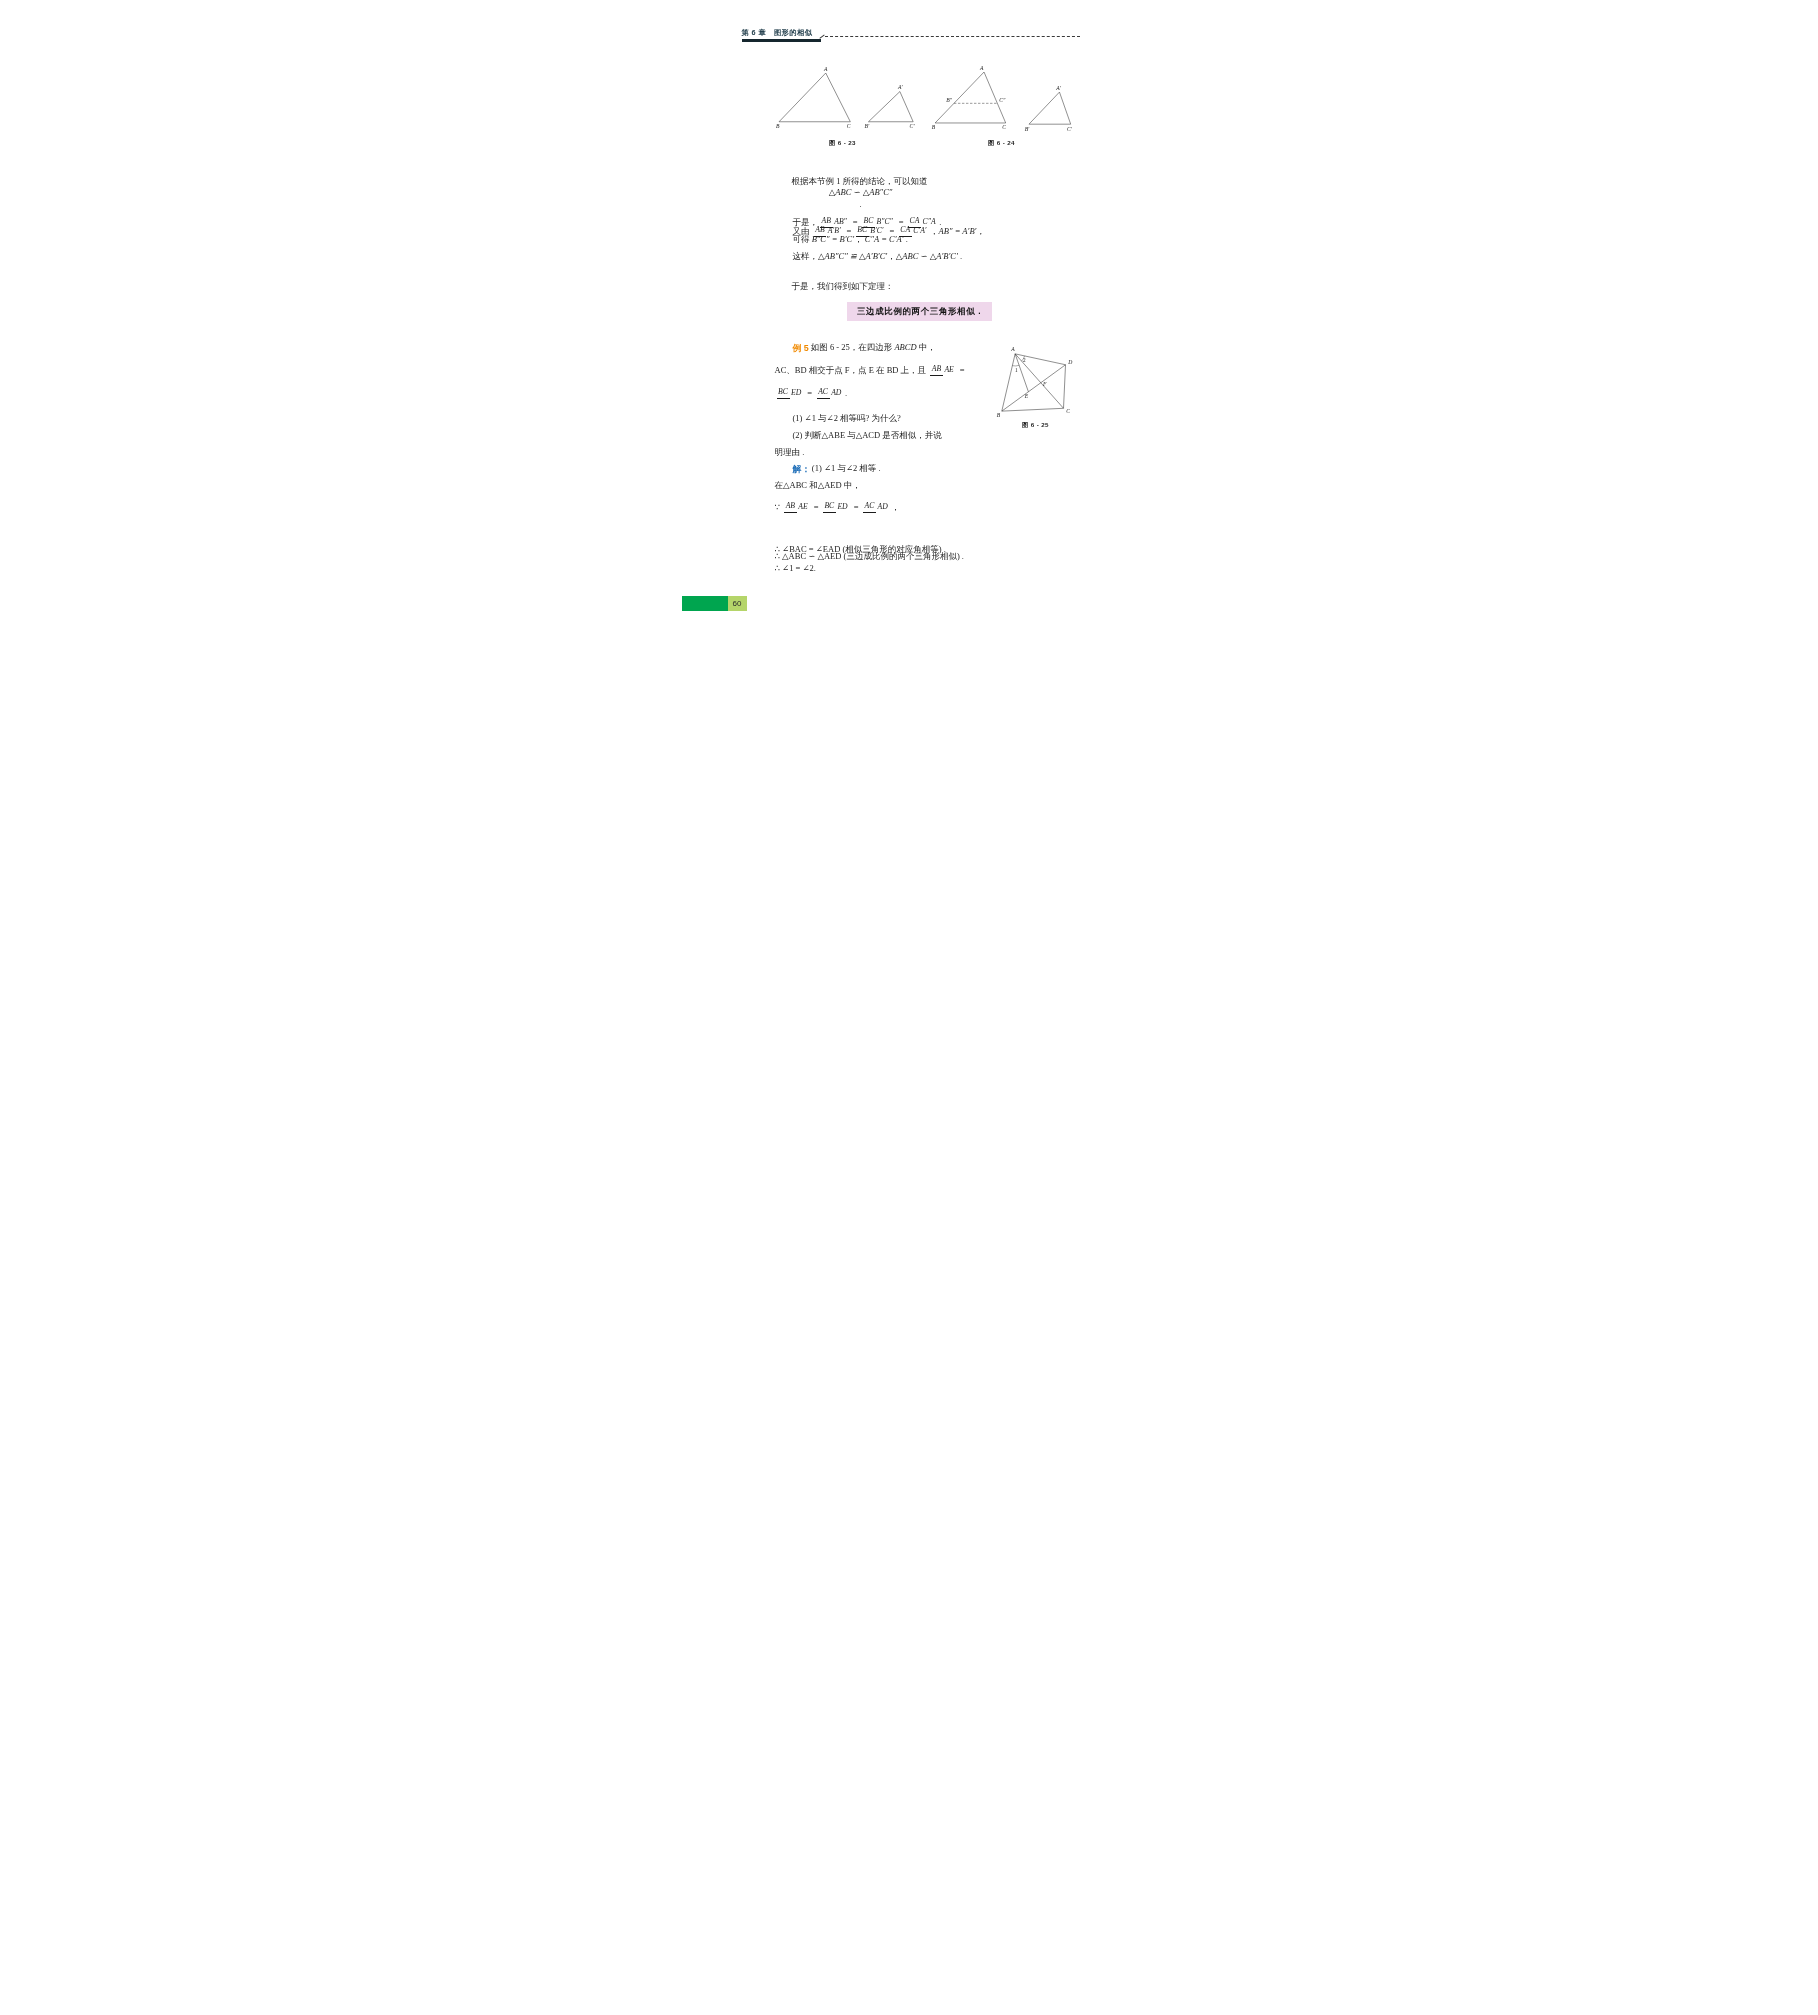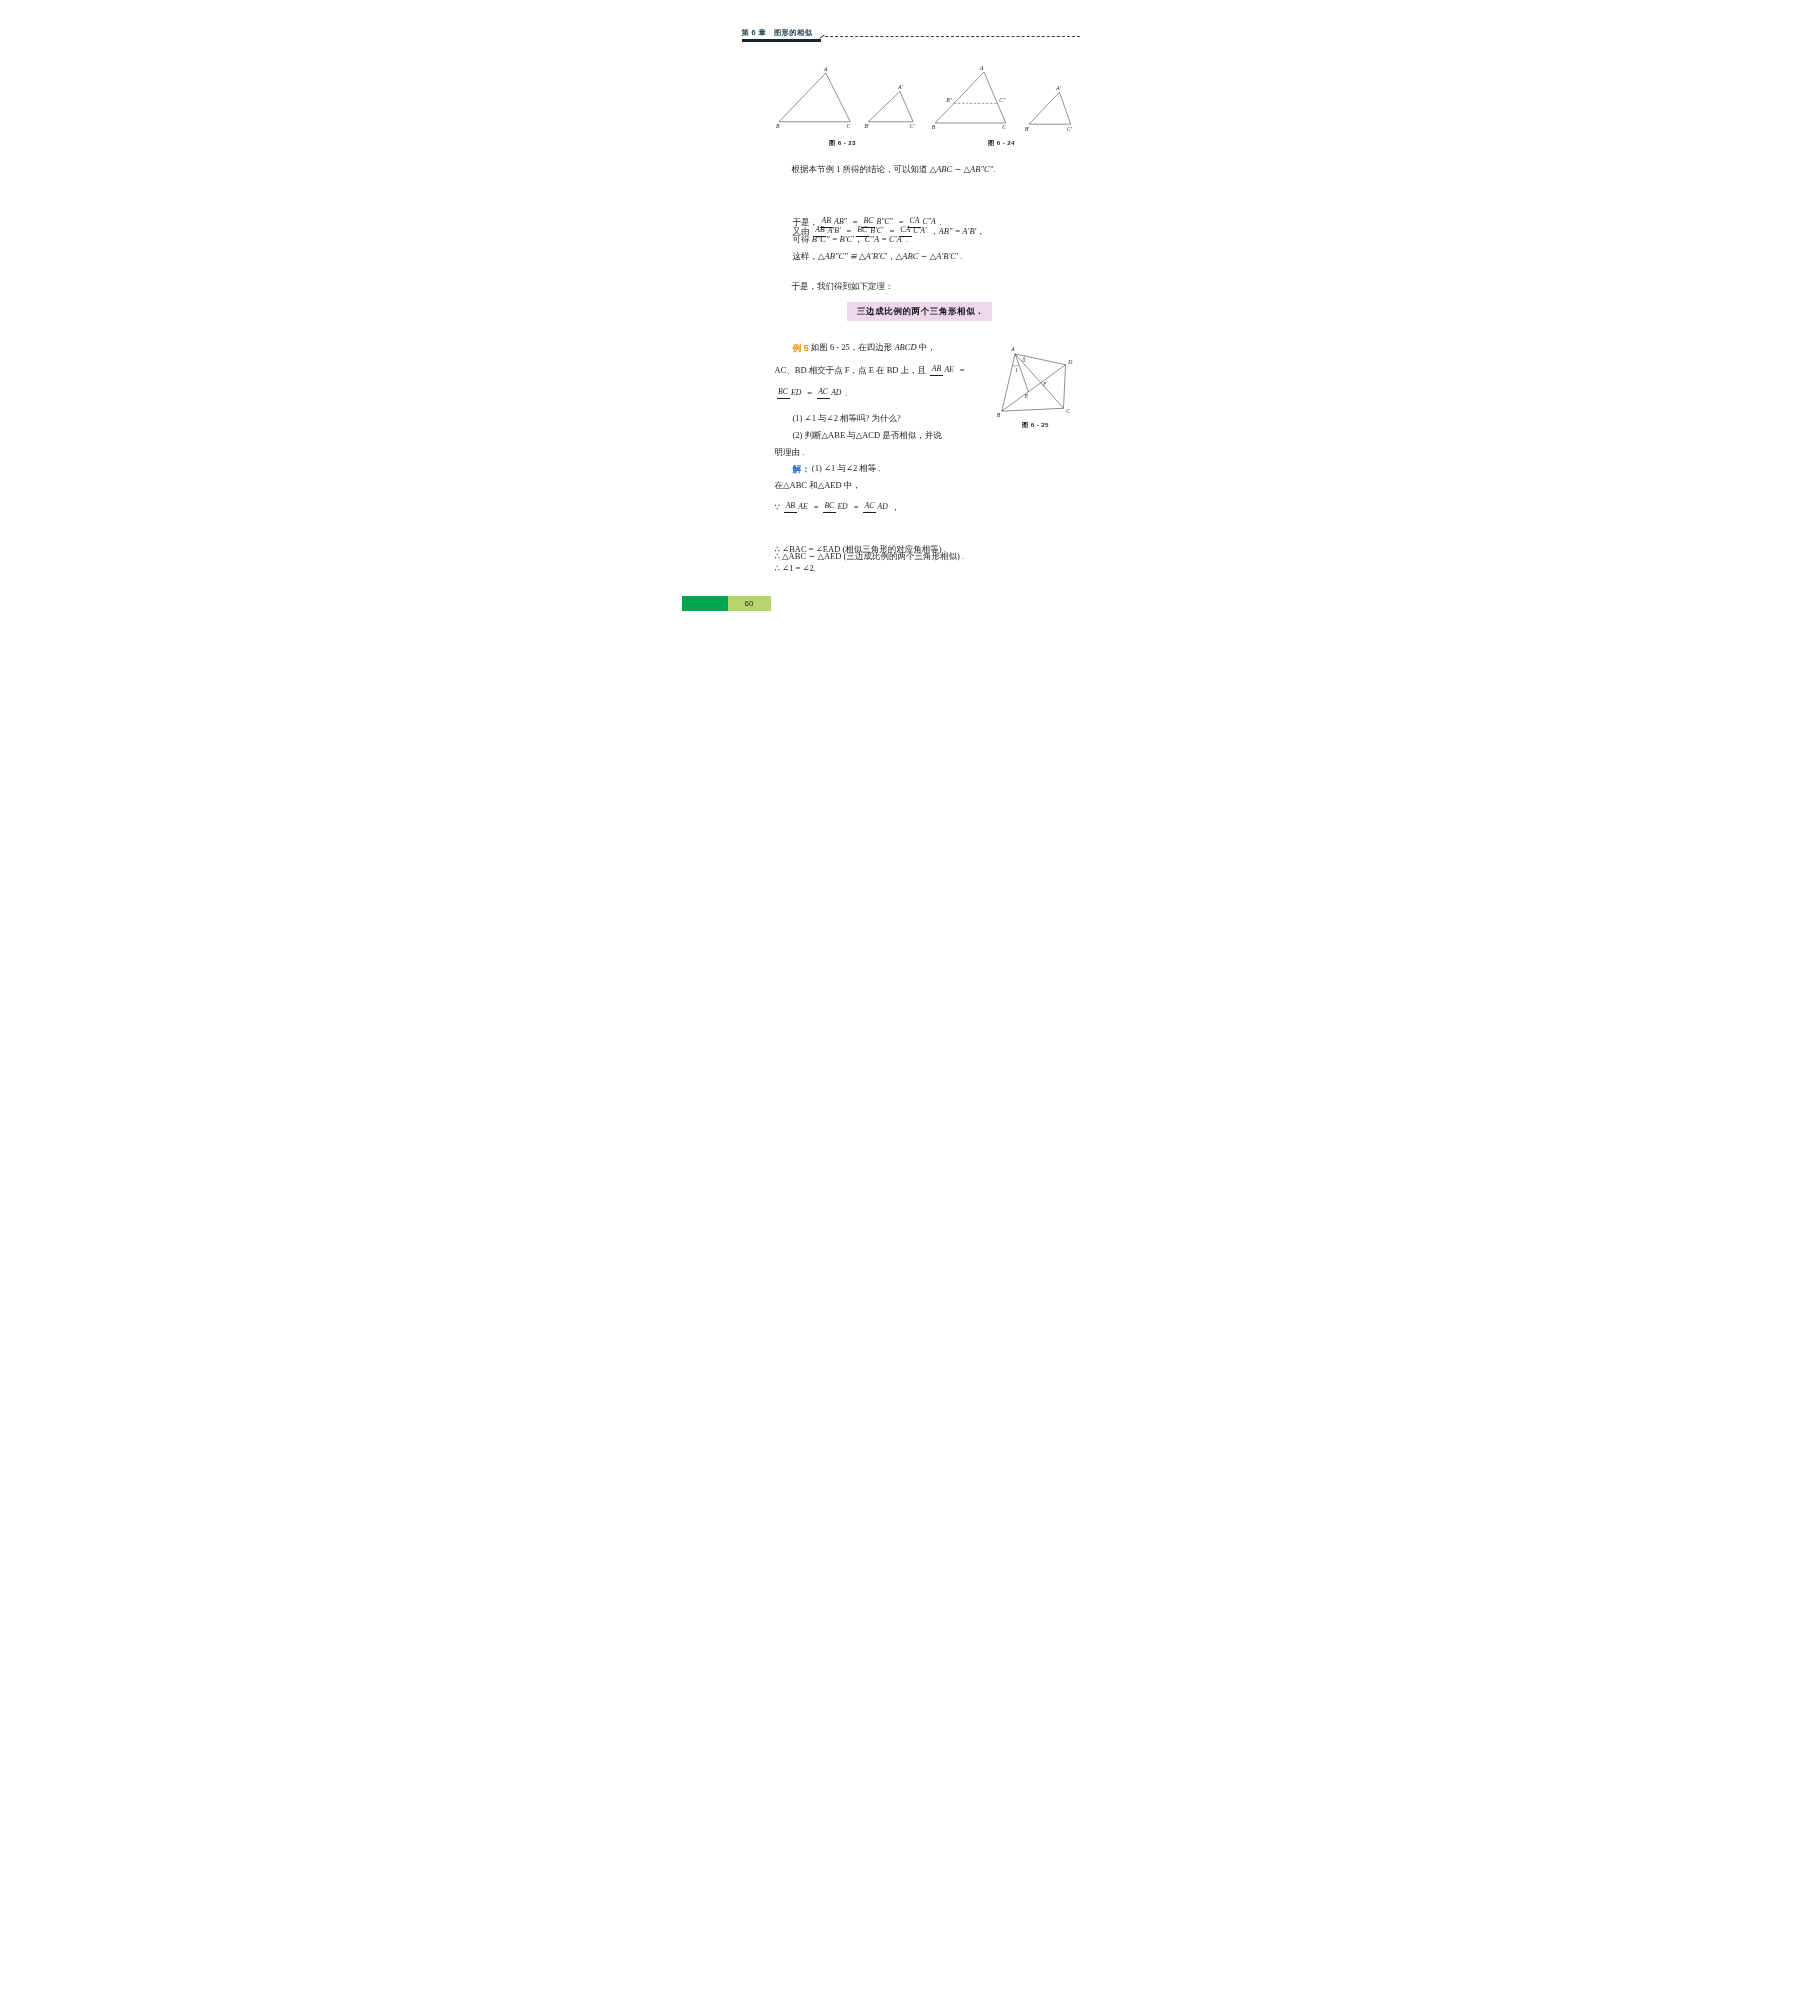--- a/index.html
+++ b/index.html
@@ -42,21 +42,21 @@
 
   
   svg path.tri, svg path.seg { fill:none; stroke:#2b2b2b; stroke-width:1.3; }
   svg path.dashed { fill:none; stroke:#2b2b2b; stroke-width:1.2; stroke-dasharray:6 4; }
   svg path.arc { fill:none; stroke:#2b2b2b; stroke-width:1; }
   svg text { font-family:"Liberation Serif","DejaVu Serif",serif; font-style:italic; font-size:14px; fill:#1c1c1c; }
   svg text.num-label { font-style:normal; font-size:13px; }
 
   
   .footer-dark { position:absolute; left:0; top:596px; width:46px; height:15.3px; background:#00a54f; }
-  .footer-light { position:absolute; left:46px; top:596px; width:43px; height:15.3px; background:#b5d56a;
+  .footer-light { position:absolute; left:46px; top:596px; width:19px; height:15.3px; background:#b5d56a;
     display:flex; align-items:center; justify-content:center; font-size:8px; color:#2b2b2b;
     font-family:"Liberation Sans","DejaVu Sans",sans-serif; }
 </style>
 </head>
 <body>
 
 <div class="page">
 
   <span class="header-text">第 6 章　图形的相似</span>
   <span class="header-bar"></span>
@@ -83,21 +83,21 @@
     <text x="18" y="163" text-anchor="middle">B</text>
     <text x="194" y="163" text-anchor="middle">C</text>
     <text x="64" y="94" text-anchor="end">B″</text>
     <text x="182" y="94" text-anchor="start">C″</text>
     <text x="330" y="64" text-anchor="middle">A′</text>
     <text x="251" y="166" text-anchor="middle">B′</text>
     <text x="357" y="166" text-anchor="middle">C′</text>
   </svg>
   <div class="caption" style="left:296px; top:139px; width:48px;">图 6 - 24</div>
 
-  <div class="line" style="left:110px; top:164px;">
+  <div class="line" style="left:110px; top:176px;flex-direction:column;">
     <span>根据本节例 1 所得的结论，可以知道 </span><span class="m">△ABC ∽ △AB″C″</span><span>.</span>
   </div>
 
   <div class="line tall" style="left:111px; top:180px;margin-top:31px;">
     <span>于是，</span>
     <span class="frac"><span class="num">AB</span><span class="den">AB″</span></span>
     <span class="eq">=</span>
     <span class="frac"><span class="num">BC</span><span class="den">B″C″</span></span>
     <span class="eq">=</span>
     <span class="frac"><span class="num">CA</span><span class="den">C″A</span></span>

